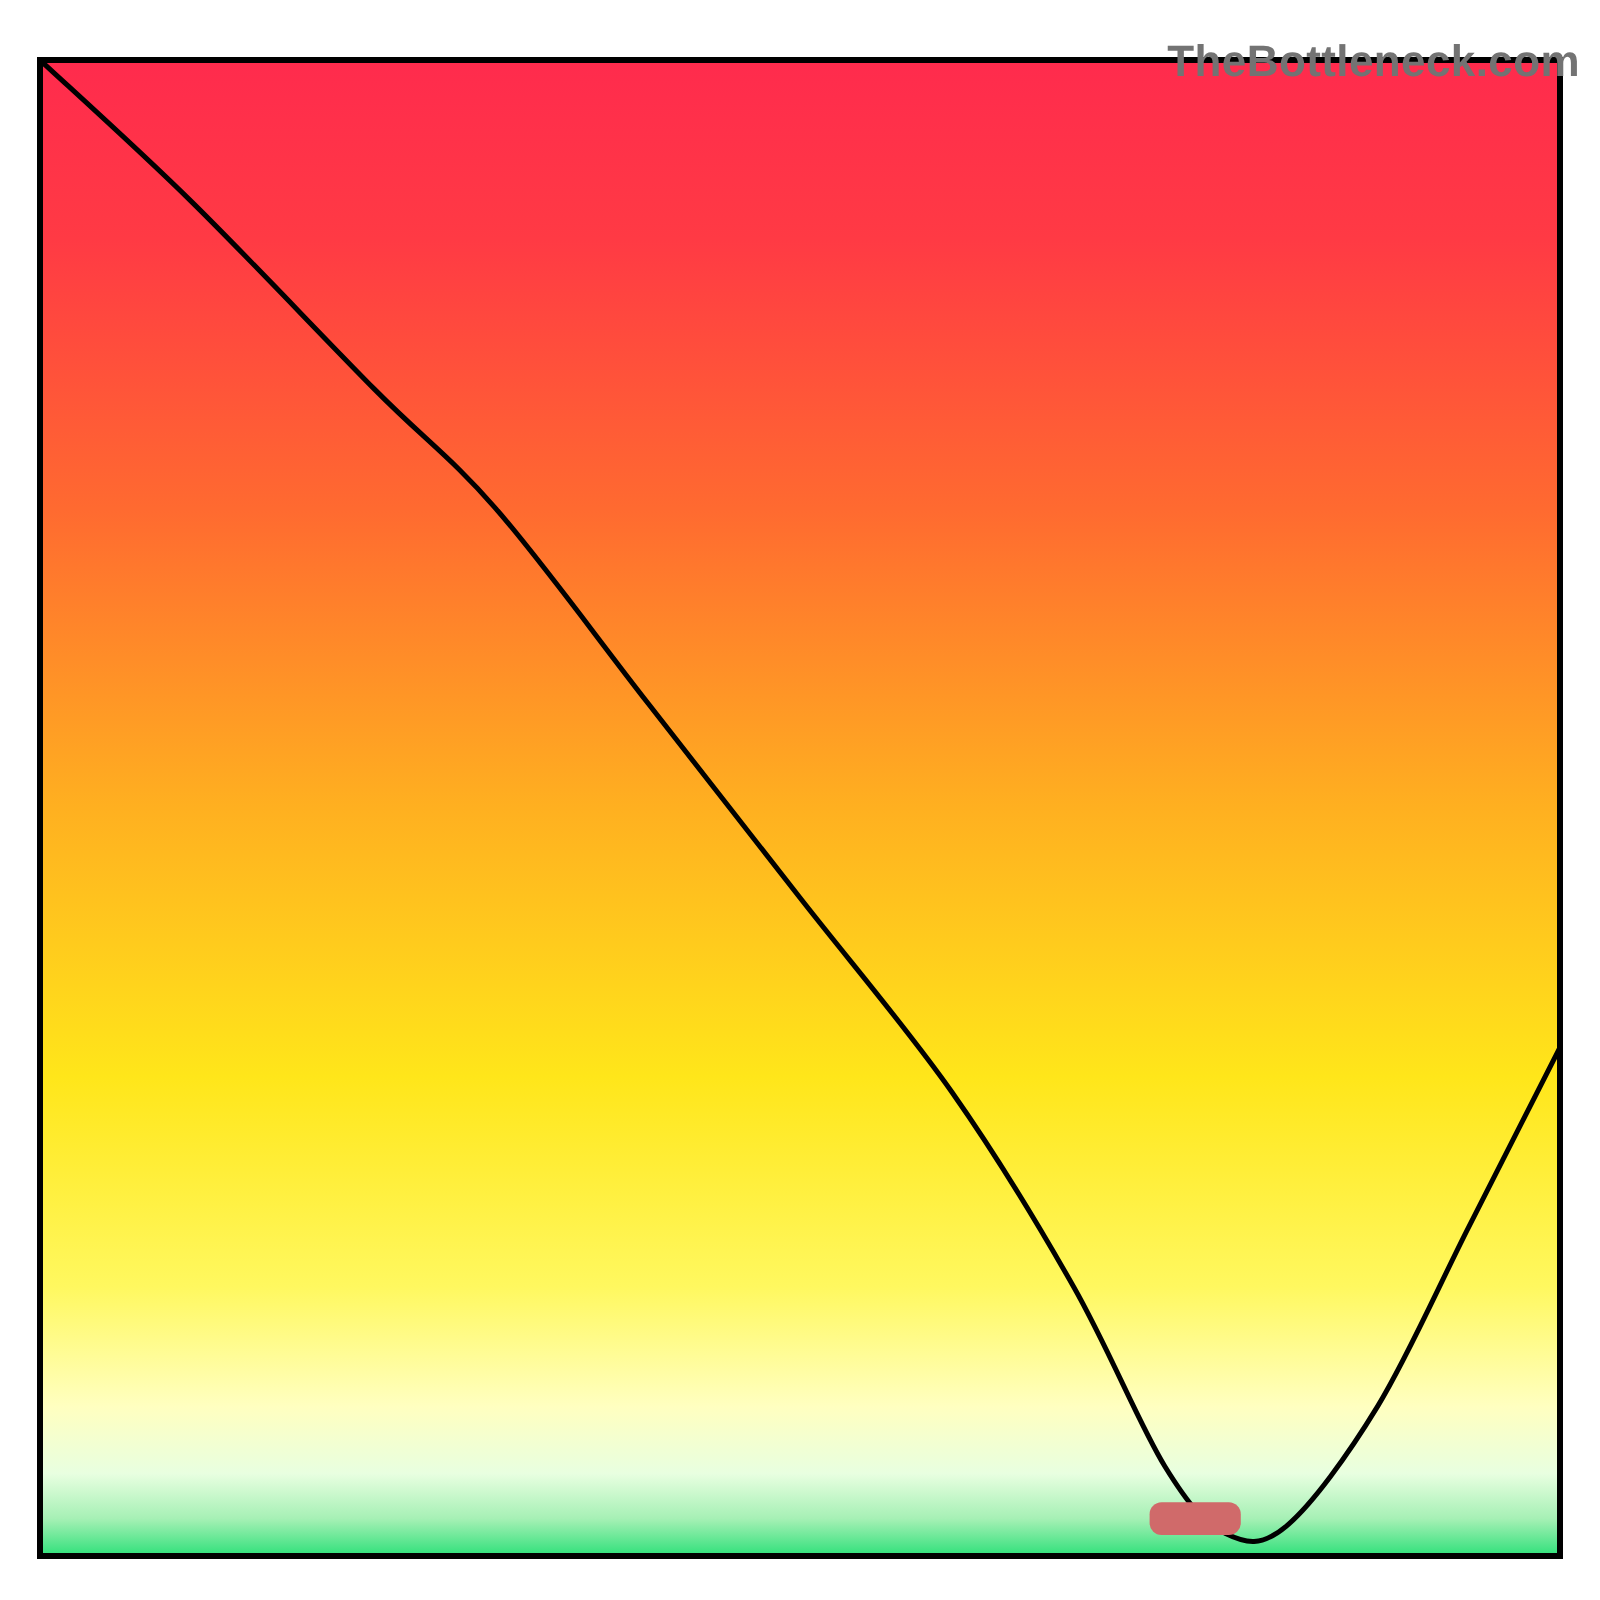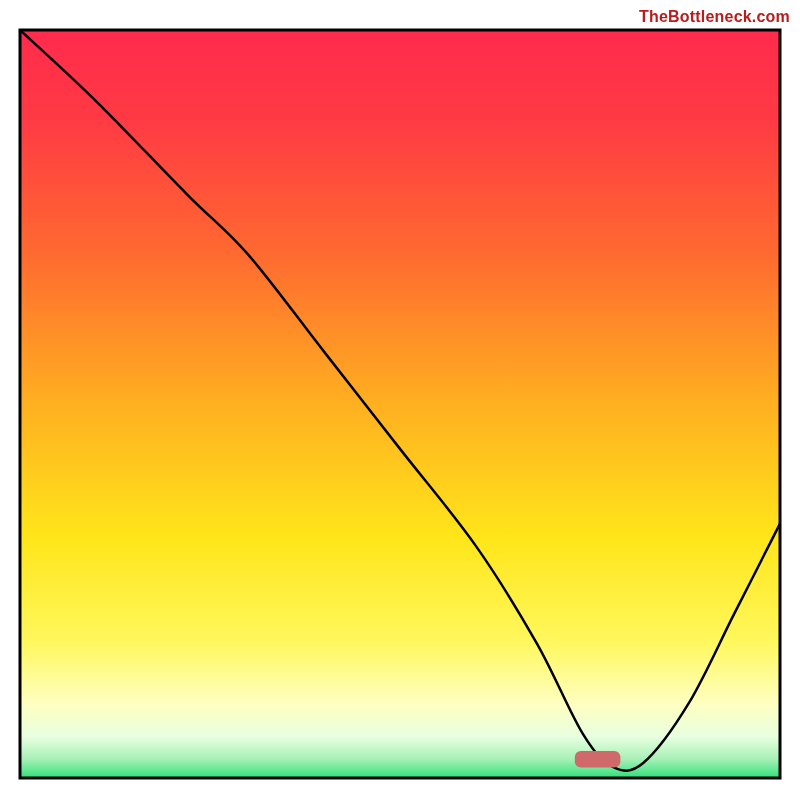--- a/index.html
+++ b/index.html
@@ -10,25 +10,25 @@
     background: #ffffff;
     font-family: Arial, Helvetica, sans-serif;
   }
   .chart-container {
     position: relative;
     width: 800px;
     height: 800px;
   }
   .attribution {
     position: absolute;
-    top: 8px;
+    top: 18px;
     right: 10px;
-    font-size: 16px;
+    font-size: 22px;
     font-weight: bold;
-    color: #b91c1c;
+    color: #737373;
     letter-spacing: 0.2px;
   }
   svg {
     display: block;
   }
 </style>
 </head>
 <body>
 
 <div class="chart-container">

